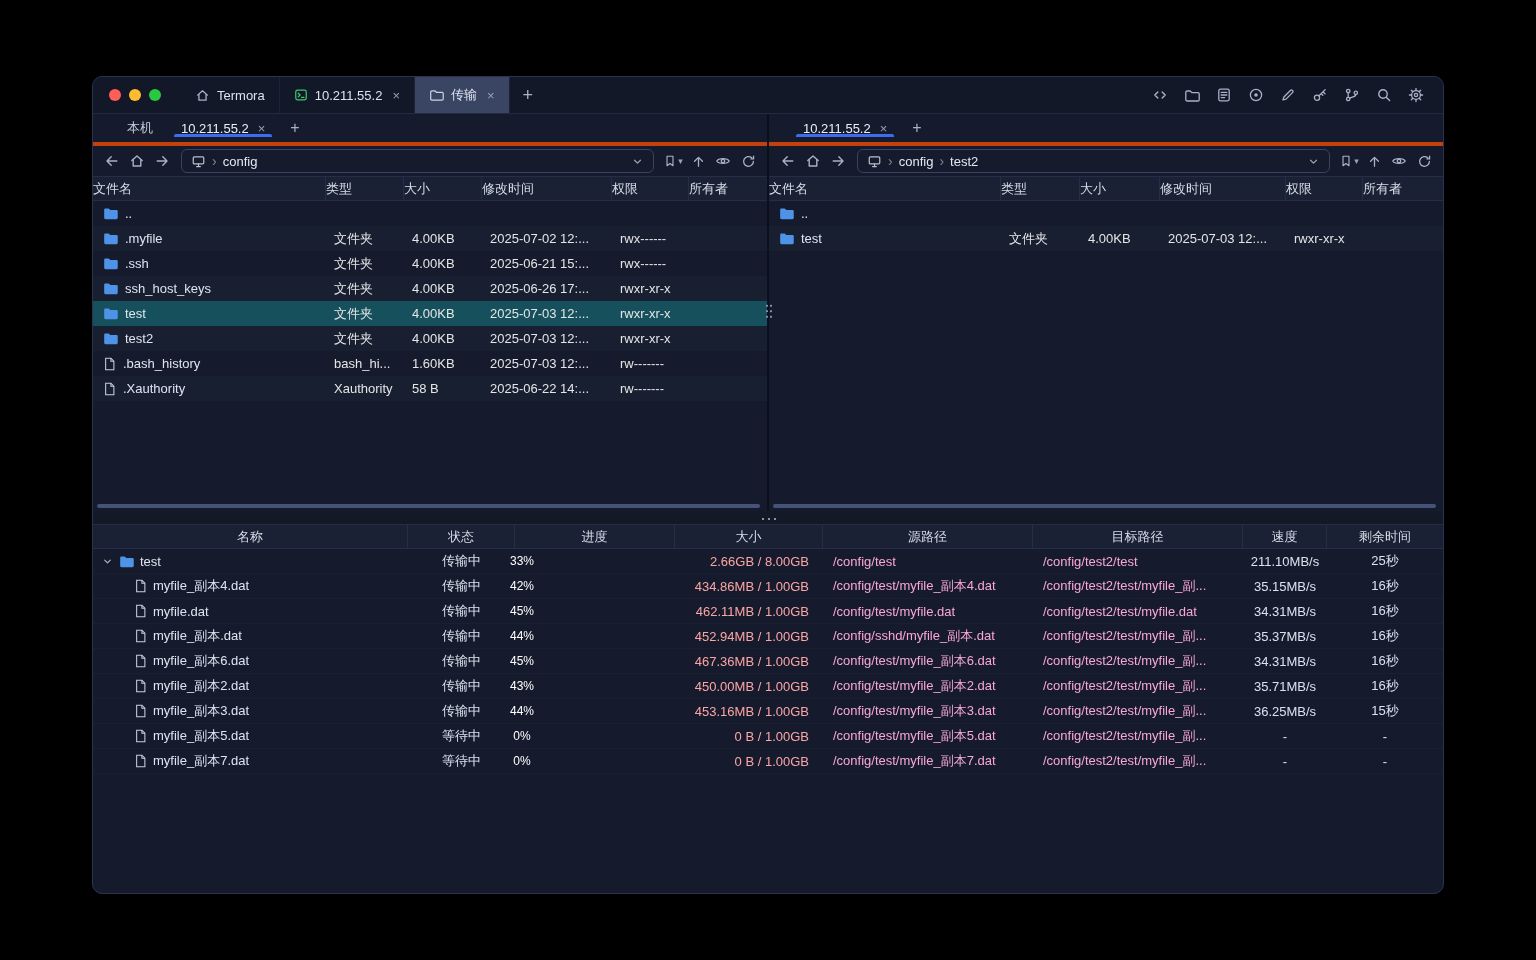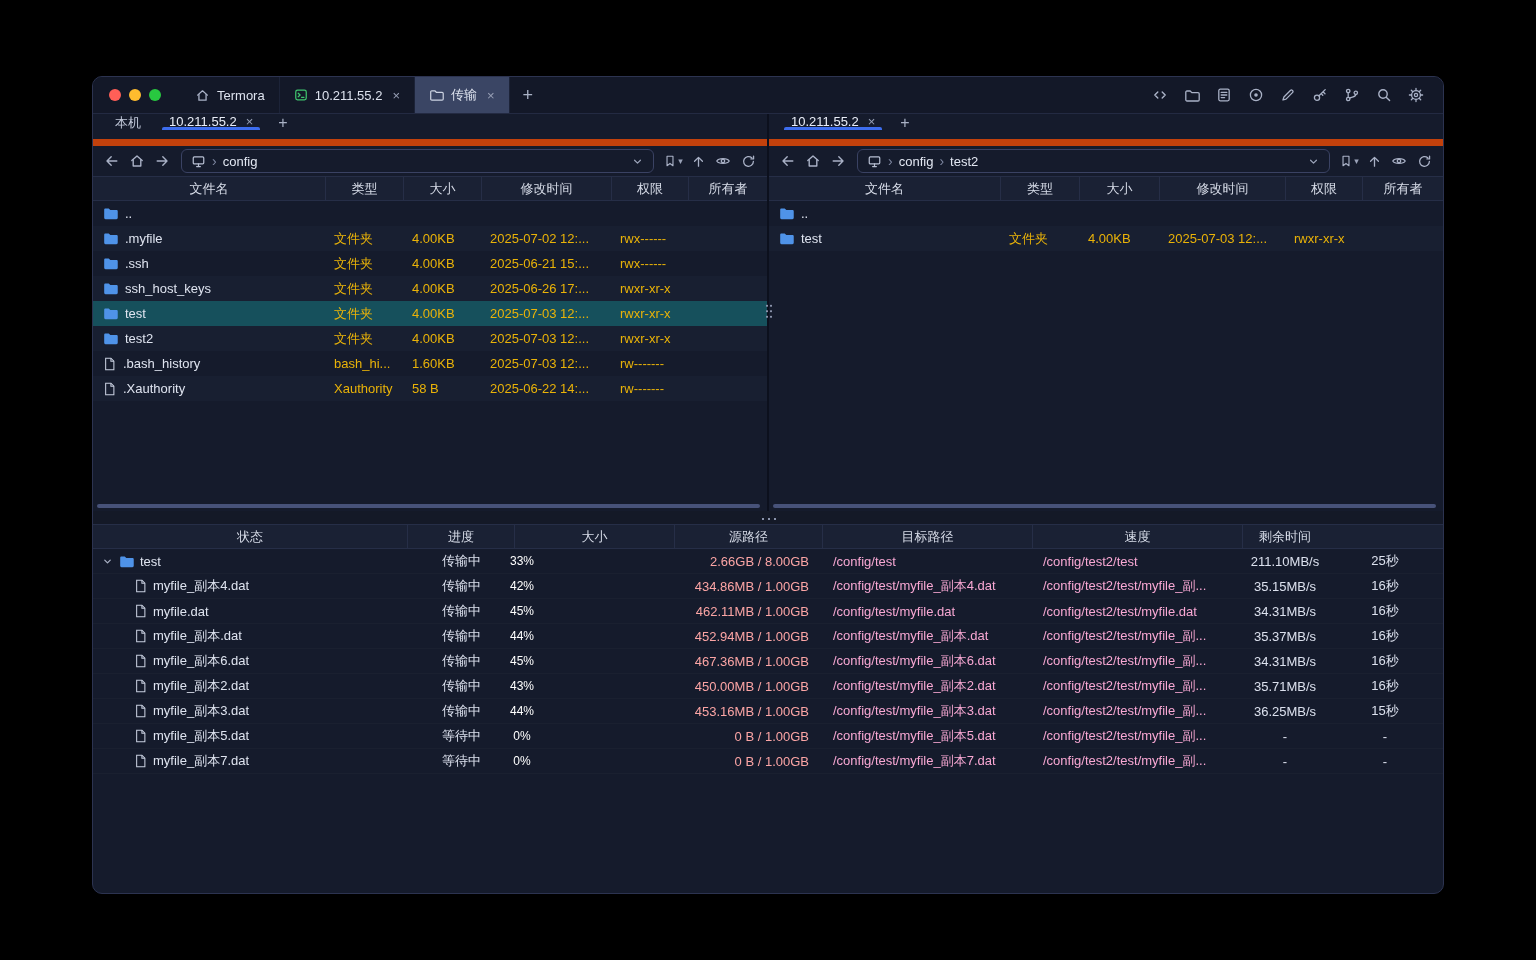--- a/index.html
+++ b/index.html
@@ -16,45 +16,45 @@
 .mtab.active{background:#3a4564}
 .x{color:#98a0b6;font-size:13px;margin-left:3px}
 .newtab{display:flex;align-items:center;padding:0 13px;font-size:18px;color:#aab2c6}
 .tb-icons{margin-left:auto;display:flex;align-items:center;gap:10px;padding-right:16px;color:#a9b1c6}
 .tbi{width:22px;height:22px;display:flex;align-items:center;justify-content:center;border-radius:5px}
 
 .panels{flex:0 0 397px;display:flex;min-height:0}
 .fpanel{flex:1;display:flex;flex-direction:column;min-width:0;position:relative}
 .vdiv{flex:0 0 2px;background:#0c101d;position:relative}
 .vgrip{position:absolute;top:188px;left:-3px;width:8px;height:17px;background-image:radial-gradient(circle,#8a93ab 1.1px,transparent 1.4px);background-size:4px 5.5px;background-position:1px 1px}
-.subtabs{flex:0 0 32px;display:flex;align-items:flex-start;border-bottom:7px solid #c2410c;padding-left:8px}
+.subtabs{flex:0 0 32px;display:flex;align-items:center;border-bottom:4px solid #c2410c;padding-left:20px}
 .stab{display:flex;align-items:center;gap:6px;padding:0 14px;font-size:13px;color:#c3cadb;position:relative}
 .stab.active{color:#eaeef8}
 .stab.active:after{content:"";position:absolute;left:7px;right:7px;bottom:-1px;height:3px;background:#3d6dee;border-radius:2px 2px 0 0}
 .stplus{display:flex;align-items:center;padding:0 11px;color:#aab2c6;font-size:16px}
 .nav{flex:0 0 30px;display:flex;align-items:center;gap:3px;padding:0 8px;color:#a9b1c6}
 .nbtn{width:22px;height:22px;display:flex;align-items:center;justify-content:center;border-radius:4px}
 .crumbbox{flex:1;height:24px;border:1px solid #3a4263;border-radius:6px;display:flex;align-items:center;gap:6px;padding:0 9px;margin:0 5px;min-width:0;color:#b7bfd2}
 .crumb{font-size:13px;color:#e2e7f2}
 .crumb-sep{color:#7d86a0;font-size:14px;line-height:1}
 .crumb-caret{margin-left:auto;color:#9aa2b8}
 .bkm{display:flex;align-items:center;gap:1px}
 .caret{font-size:9px;color:#9aa2b8}
 
 .fhead,.frow{display:grid;align-items:center;font-size:13px}
 .lgrid{grid-template-columns:233px 78px 78px 130px 77px 1fr}
 .rgrid{grid-template-columns:232px 79px 80px 126px 77px 1fr}
 .fhead{flex:0 0 25px;background:#1a2134;border-top:1px solid #262e47;border-bottom:1px solid #262e47;color:#d8dde9}
-.fhead>span{text-align:center;border-right:1px solid #262e47;height:100%;line-height:23px;overflow:hidden}
+.fhead>span{border-right:1px solid #262e47;height:100%;line-height:23px;overflow:hidden}
 .fhead>span:last-child{border-right:none}
 .frows{flex:1;min-height:0;overflow:hidden}
 .frow{height:25px}
 .frow:nth-child(even){background:#181f31}
 .frow.selected{background:#16505c}
-.fcell{padding-left:8px;white-space:nowrap;overflow:hidden;color:#eab308}
+.fcell{padding-left:8px;white-space:nowrap;overflow:hidden;color:#e5e5e5}
 .fname{display:flex;align-items:center;gap:7px;padding-left:10px}
 .hscroll{position:absolute;bottom:3px;left:4px;right:7px;height:4px;border-radius:2px;background:#475279}
 
 .hsplit{flex:0 0 13px;display:flex;align-items:center;justify-content:center;background:#141927}
 .hgrip{width:18px;height:4px;background-image:radial-gradient(circle,#8a93ab 1.1px,transparent 1.4px);background-size:6px 4px;background-position:1px 1px}
 
 .transfers{flex:1;display:flex;flex-direction:column;min-height:0}
 .thead,.trow{display:grid;grid-template-columns:315px 107px 160px 148px 210px 210px 84px 1fr;align-items:center;font-size:13px}
 .thead{flex:0 0 25px;background:#1a2134;border-top:1px solid #262e47;border-bottom:1px solid #262e47;color:#d8dde9}
 .thead>span{text-align:center;border-right:1px solid #262e47;height:100%;line-height:23px}
@@ -491,20 +491,21 @@
       <div class="hscroll"></div>
     </section>
   </div>
 
   <div class="hsplit">
       <span class="hgrip"></span>
     </div>
 
   <div class="transfers">
     <div class="thead">
+      <span>名称</span>
       <span>状态</span>
       <span>进度</span>
       <span>大小</span>
       <span>源路径</span>
       <span>目标路径</span>
       <span>速度</span>
       <span>剩余时间</span>
     </div>
 
     <div class="trow">
@@ -574,21 +575,21 @@
             <svg width="13" height="14" viewBox="0 0 14 16">
               <path d="M2.6 1.4h6l3.4 3.4v9.8H2.6z" fill="none" stroke="#c8cfdf" stroke-width="1.2"></path>
               <path d="M8.6 1.4v3.4H12" fill="none" stroke="#c8cfdf" stroke-width="1.2"></path>
             </svg>
           </span>
           <span>myfile_副本.dat</span>
         </span>
       <span class="tstatus">传输中</span>
       <span class="pwrap"><span class="ptrack"><span class="pfill" style="width: 44%;"></span><span class="plabel">44%</span></span></span>
       <span class="tsize">452.94MB / 1.00GB</span>
-      <span class="tpath">/config/test/myfile_副本.dat</span>
+      <span class="tpath">/config/sshd/myfile_副本.dat</span>
       <span class="tpath">/config/test2/test/myfile_副...</span>
       <span class="tspeed">35.37MB/s</span>
       <span class="teta">16秒</span>
     </div>
 
     <div class="trow child">
       <span class="tname">
           <span>
             <svg width="13" height="14" viewBox="0 0 14 16">
               <path d="M2.6 1.4h6l3.4 3.4v9.8H2.6z" fill="none" stroke="#c8cfdf" stroke-width="1.2"></path>

